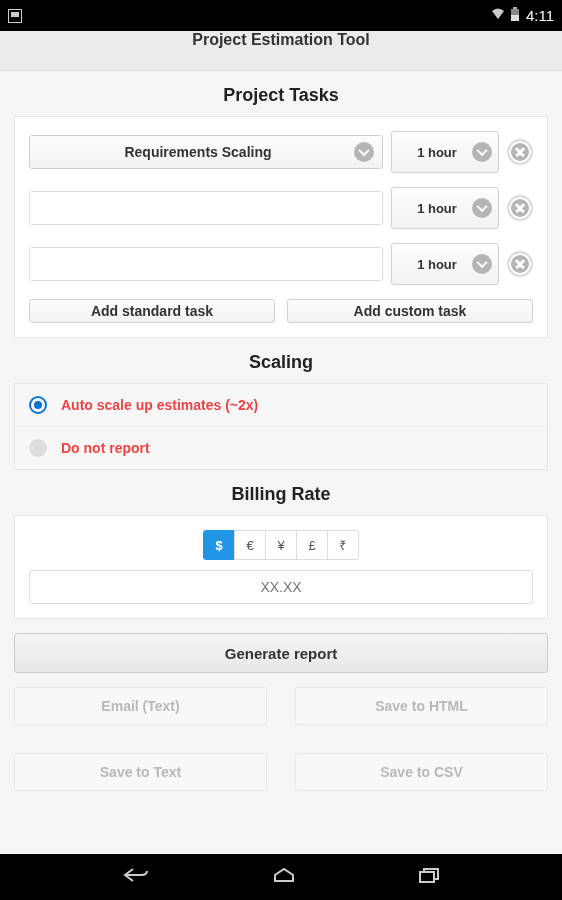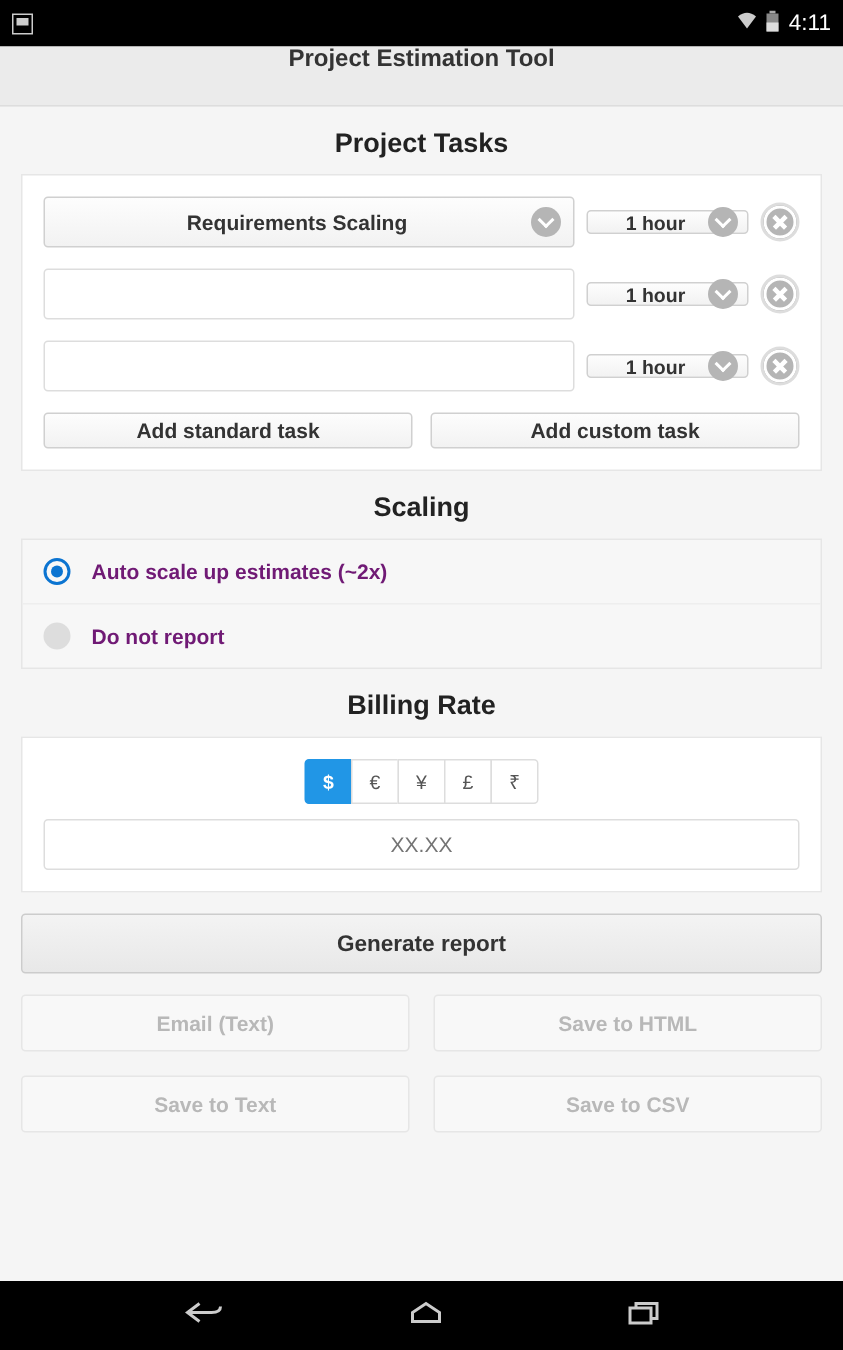--- a/index.html
+++ b/index.html
@@ -93,21 +93,21 @@
 }
 .chevron-circle::after {
   content: '';
   width: 6px; height: 6px;
   border-right: 2px solid #fff;
   border-bottom: 2px solid #fff;
   transform: rotate(45deg) translate(-1px, -1px);
 }
 .duration-select {
   width: 108px;
-  height: 16px;
+  height: 42px;
   border: 1px solid #d0d0d0;
   border-radius: 3px;
   background: linear-gradient(#fdfdfd, #f2f2f2);
   display: flex;
   align-items: center;
   padding: 0 6px 0 10px;
   font-size: 13px;
   font-weight: bold;
   color: #333;
 }
@@ -148,21 +148,21 @@
   background: #f7f7f7;
   border: 1px solid #e6e6e6;
 }
 .radio-row {
   display: flex;
   align-items: center;
   gap: 14px;
   padding: 12px 14px;
   font-size: 14px;
   font-weight: bold;
-  color: #701a75;
+  color: #ef4444;
 }
 .radio-row + .radio-row { border-top: 1px solid #eee; }
 .radio-circle {
   width: 18px; height: 18px;
   border: 2px solid #0b74d1;
   border-radius: 50%;
   position: relative;
   flex-shrink: 0;
 }
 .radio-circle.checked::after {
@@ -218,21 +218,21 @@
   font-size: 15px;
   font-weight: bold;
   color: #333;
   display: flex;
   align-items: center;
   justify-content: center;
 }
 .export-grid {
   display: grid;
   grid-template-columns: 1fr 1fr;
-  gap: 16px;
+  gap: 28px;
   margin-top: 14px;
 }
 .export-btn {
   height: 38px;
   border: 1px solid #e6e6e6;
   border-radius: 3px;
   background: #f8f8f8;
   font-size: 14px;
   font-weight: bold;
   color: #b8b8b8;

